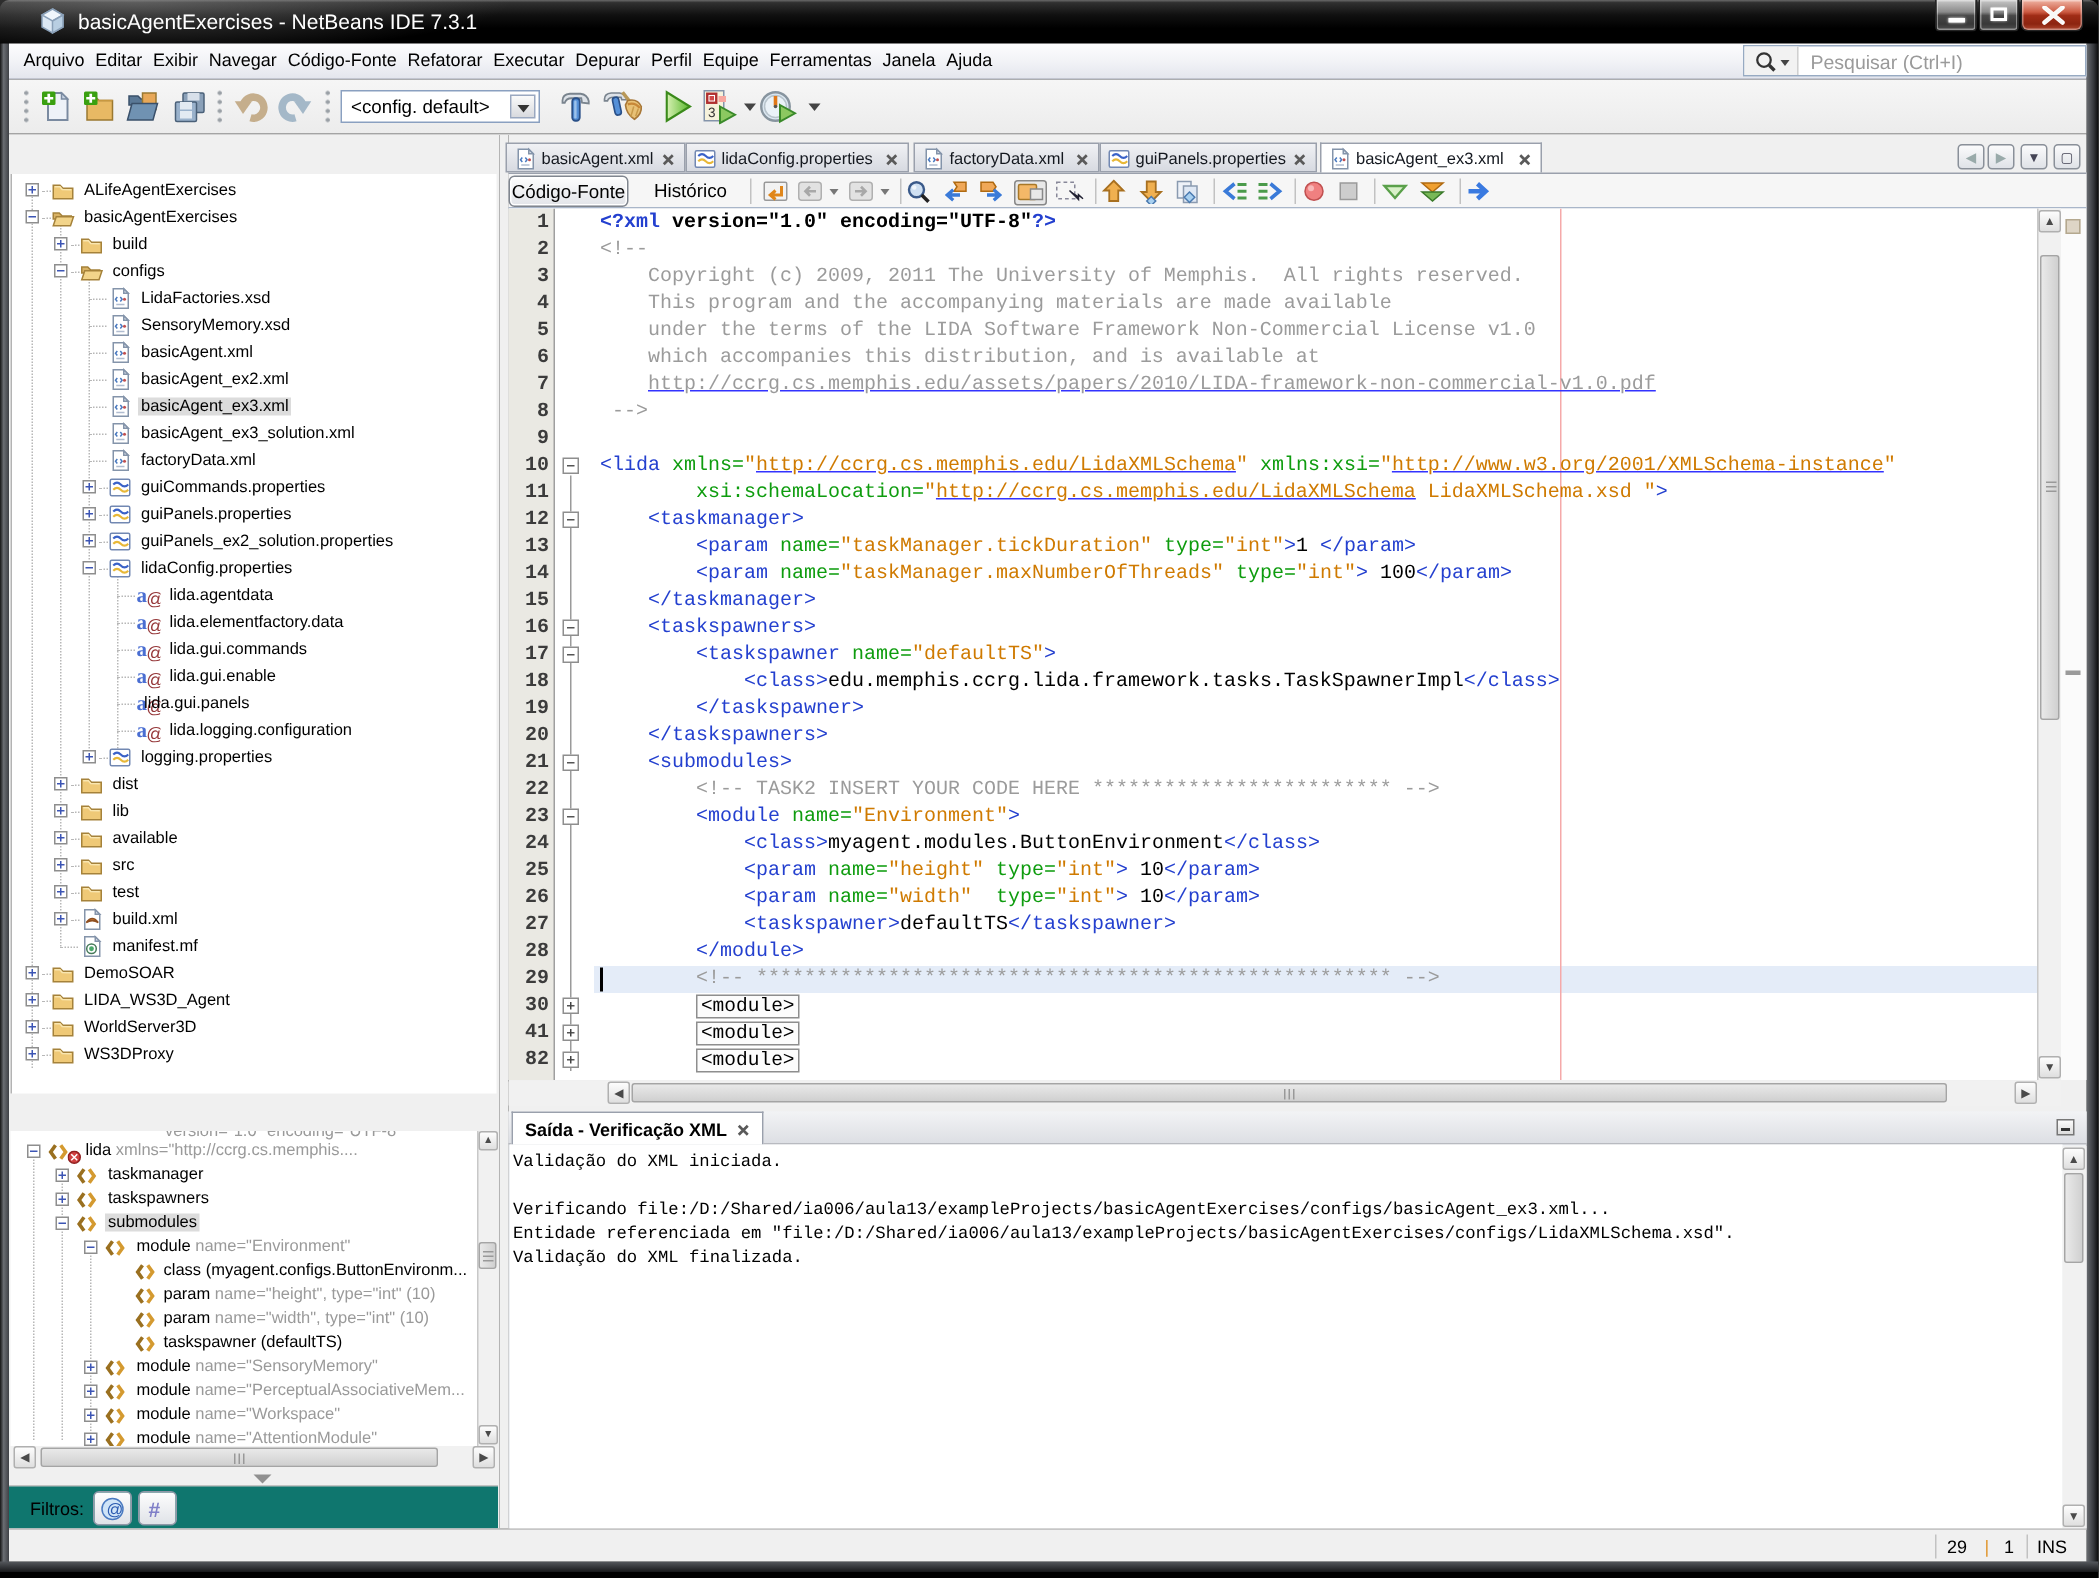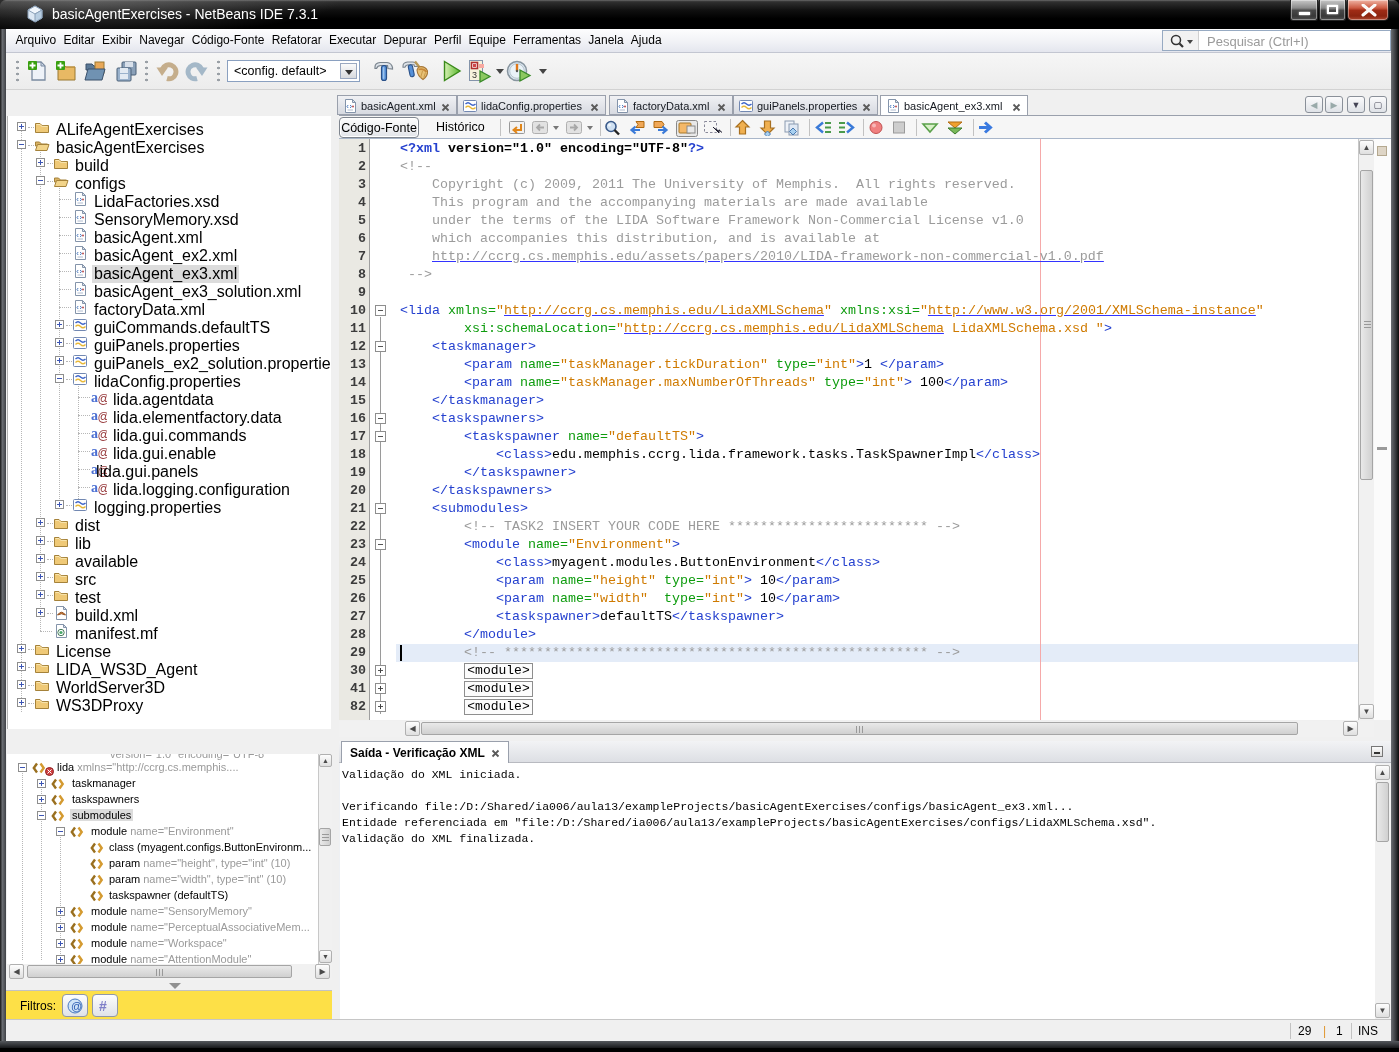--- a/index.html
+++ b/index.html
@@ -36,37 +36,37 @@
 #leftpanel { position:absolute; left:6px; top:90px; width:327px; height:929px; background:#f0f0f0; }
 #splitter { position:absolute; left:333px; top:90px; width:6px; height:929px; background:#f0f0f0; }
 #editorcol { position:absolute; left:339px; top:90px; width:1052px; height:929px; background:#f0f0f0; }
 
 #lefttabs { position:absolute; left:0px; top:4px; width:325px; height:22px; background:linear-gradient(#fafafa,#d8d8d8); border:1px solid #b3b3b3; border-left:none;}
 .ltab { position:absolute; top:0; height:21px; border-right:1px solid #b3b3b3;
   background:linear-gradient(#ececec,#d2d2d2); font-size:12px; font-weight:bold; color:#1a1a1a; padding:3px 0 0 9px; }
 .ltab.active { background:linear-gradient(#fcfcfc,#e9e9e9); }
 
 #tree { position:absolute; left:1px; top:26px; width:324px; height:613px; background:#fff; overflow:hidden; border-left:1px solid #b3b3b3;}
-.trow { position:absolute; height:18px; font-size:16px; color:#000; white-space:nowrap; }
+.trow { position:absolute; height:18px; font-size:11px; color:#000; white-space:nowrap; }
 .trow .lbl { position:absolute; top:3px; }
 .sel { background:#dcdcdc; }
 .handle { position:absolute; top:4px; width:9px; height:9px; background:#fff; border:1px solid #8e8e8e; }
 .handle i { position:absolute; left:1px; top:3px; width:5px; height:1px; background:#3c55b4; }
 .handle.plus b { position:absolute; left:3px; top:1px; width:1px; height:5px; background:#3c55b4; }
 .dot-v { position:absolute; width:1px; border-left:1px dotted #b7b7b7; }
 .dot-h { position:absolute; top:9px; height:1px; border-top:1px dotted #b7b7b7; }
 
 #navpanel { position:absolute; left:0; top:642px; width:327px; height:287px; }
 #navtitle { position:absolute; left:0; top:0; width:326px; height:22px;
   background:linear-gradient(#f8f8f9,#dcdee2); border:1px solid #a9abb0;
   font-size:12px; font-weight:bold; padding:3px 0 0 9px; }
 #navtree { position:absolute; left:1px; top:22px; width:311px; height:210px; background:#fff; overflow:hidden; }
 .nrow { position:absolute; height:16px; font-size:11px; white-space:nowrap; }
 .gray { color:#9a9a9a; }
-#navfilter { position:absolute; left:0; top:258px; width:326px; height:29px; background:#fde047; border-top:1px solid #c2c2c2; }
+#navfilter { position:absolute; left:0; top:258px; width:326px; height:29px; background:#0f766e; border-top:1px solid #c2c2c2; }
 .fbtn { position:absolute; top:3px; width:26px; height:23px; border:1px solid #9098a8; border-radius:4px; background:linear-gradient(#fdfdfd,#e0e3e8); padding:3px 0 0 4px; }
 
 #edtabs { position:absolute; left:0; top:4px; width:1052px; height:26px; }
 .etab { position:absolute; top:1px; height:20px; background:linear-gradient(#f0f1f4,#d7dae1);
   border:1px solid #9aa0ac; font-size:11px; color:#14181f; }
 .etab .tx { position:absolute; top:4px; }
 .etab.active { background:#fff; height:22px; border-bottom:none; }
 .navbtn { position:absolute; top:0; width:18px; height:17px; border:1px solid #8a9099; border-radius:3px; background:linear-gradient(#fbfbfc,#dfe2e7); text-align:center; font-size:9px; line-height:16px; color:#445; }
 
 #edtoolbar { position:absolute; left:0; top:25px; width:1052px; height:24px; background:#f6f6f6; border-bottom:1px solid #a9b6c9; border-top:1px solid #9aa0ac; }
@@ -364,21 +364,21 @@
       </div>
 <div class="trow" style="left:0;top:200px;width:324px">
         <div class="dot-h" style="left:58px;width:6px"></div>
         <div class="handle plus" style="left:47px">
           <i></i>
           <b></b>
         </div>
         <svg style="position:absolute;left:64px;top:1px" width="16" height="16">
           <use href="#prop"></use>
         </svg>
-        <span class="lbl" style="left:84px;padding:0 2px">guiCommands.defaultTS</span>
+        <span class="lbl" style="left:84px;padding:0 2px">guiCommands.properties</span>
       </div>
 <div class="trow" style="left:0;top:218px;width:324px">
         <div class="dot-h" style="left:58px;width:6px"></div>
         <div class="handle plus" style="left:47px">
           <i></i>
           <b></b>
         </div>
         <svg style="position:absolute;left:64px;top:1px" width="16" height="16">
           <use href="#prop"></use>
         </svg>
@@ -533,21 +533,21 @@
       </div>
 <div class="trow" style="left:0;top:524px;width:324px">
         <div class="dot-h" style="left:20px;width:6px"></div>
         <div class="handle plus" style="left:9px">
           <i></i>
           <b></b>
         </div>
         <svg style="position:absolute;left:26px;top:1px" width="16" height="16">
           <use href="#fldr"></use>
         </svg>
-        <span class="lbl" style="left:46px;padding:0 2px">License</span>
+        <span class="lbl" style="left:46px;padding:0 2px">DemoSOAR</span>
       </div>
 <div class="trow" style="left:0;top:542px;width:324px">
         <div class="dot-h" style="left:20px;width:6px"></div>
         <div class="handle plus" style="left:9px">
           <i></i>
           <b></b>
         </div>
         <svg style="position:absolute;left:26px;top:1px" width="16" height="16">
           <use href="#fldr"></use>
         </svg>

